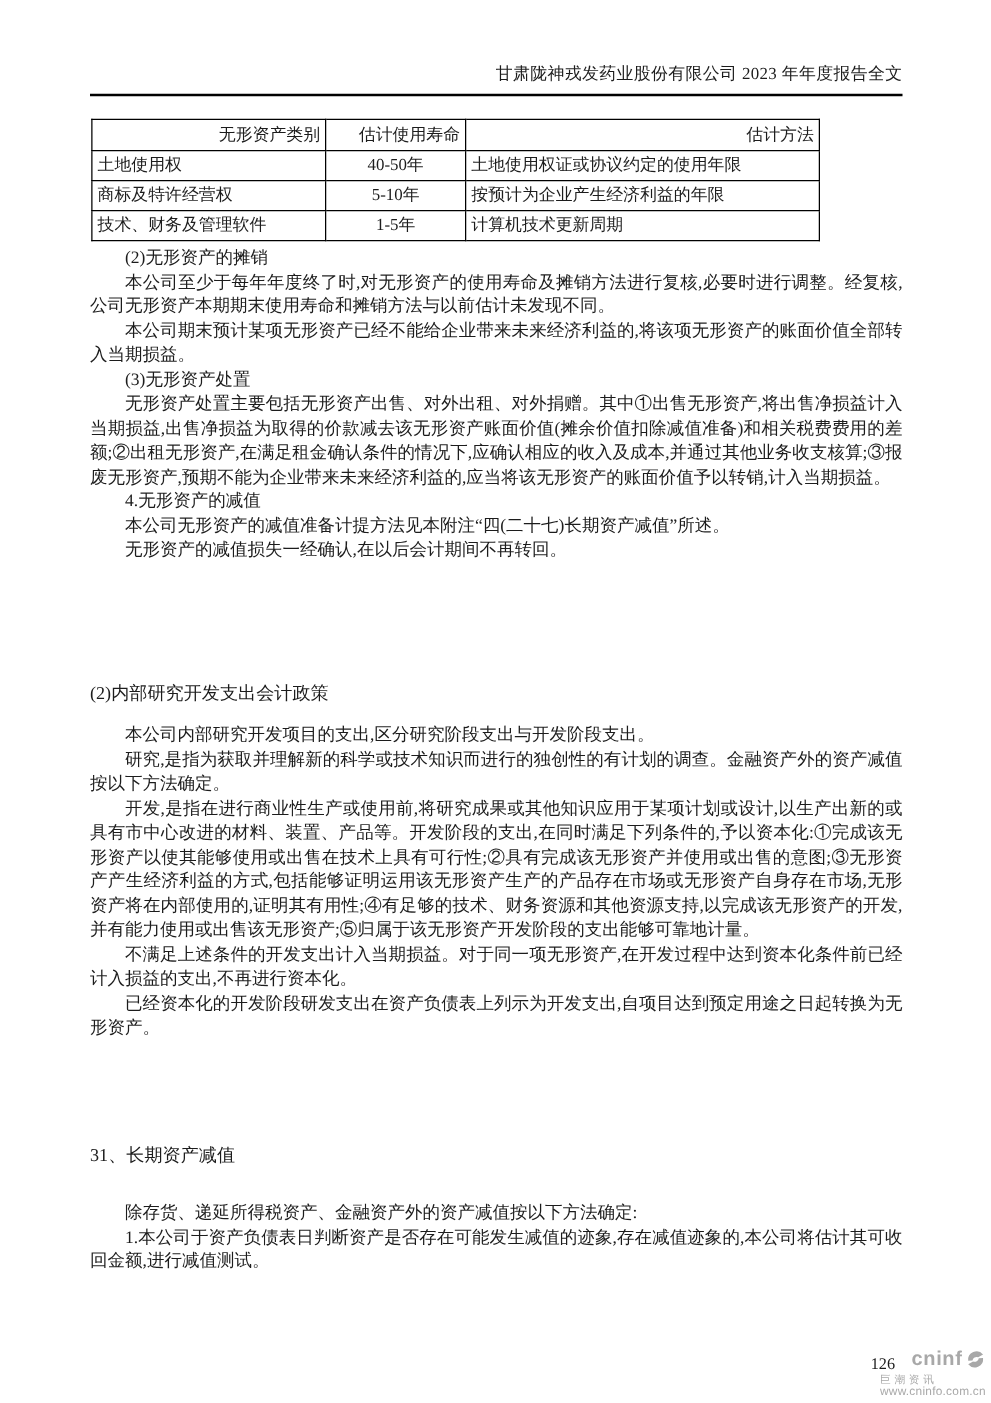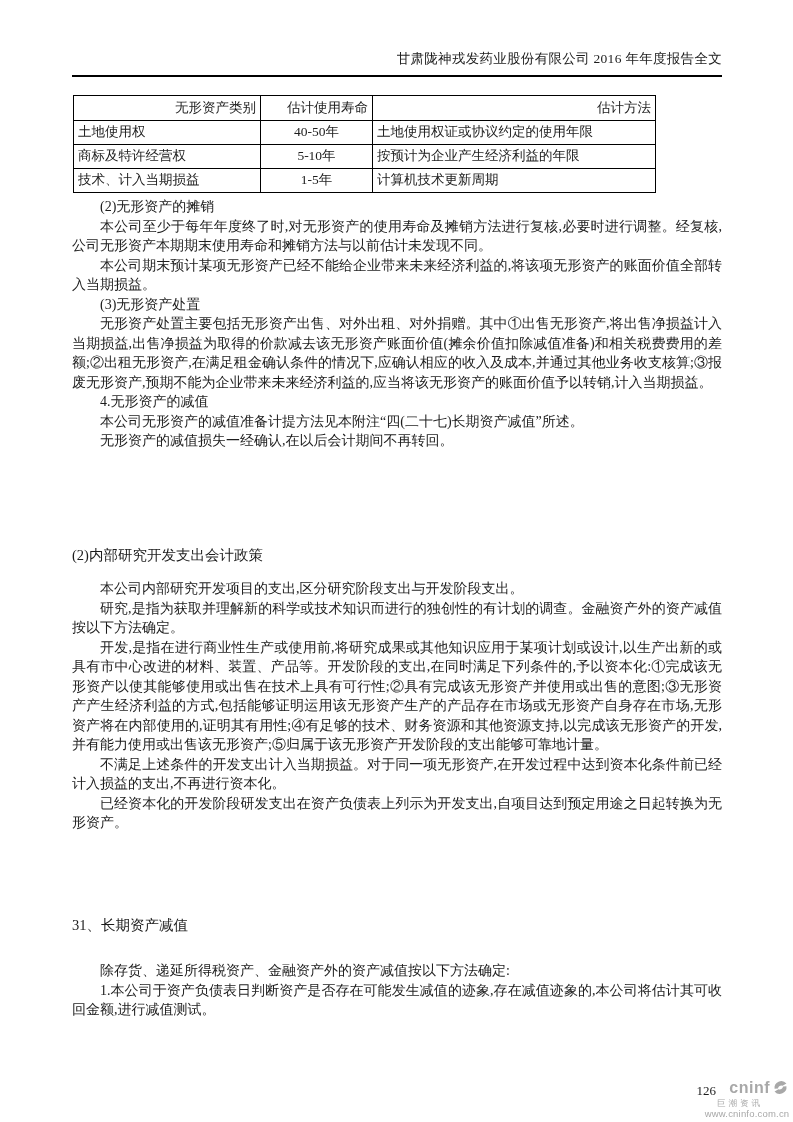--- a/index.html
+++ b/index.html
@@ -54,36 +54,36 @@
   .headingB{top:545px;}
   .headingD{top:915px;}
   
   .page-number{
     position:absolute;right:77px;top:1083px;
     font-size:13px;
   }
   .cninf-logo{
     position:absolute;right:3px;top:1078px;width:86px;
     font-family:"Liberation Sans","DejaVu Sans",sans-serif;
-    color:#a8a8a8;text-align:center;line-height:1;
+    color:#a8a8a8;text-align:left;line-height:1;
   }
   .cninf-logo .logo-row{display:flex;align-items:center;justify-content:flex-end;gap:1px;}
   .cninf-logo .logo-word{
     font-size:16px;font-weight:bold;letter-spacing:.5px;
   }
   .cninf-logo .logo-caption{font-size:8.5px;letter-spacing:3px;margin:2px 14px 1px 0;}
   .cninf-logo .logo-url{font-size:9.5px;letter-spacing:.2px;margin-top:1px;}
   .swirl{width:19px;height:19px;display:block;}
 </style>
 </head>
 <body>
 
 <div class="sheet">
 
-  <div class="running-head">甘肃陇神戎发药业股份有限公司 2016 年年度报告全文</div>
+  <div class="running-head">甘肃陇神戎发药业股份有限公司 2023 年年度报告全文</div>
 
   <table class="asset-table">
     <colgroup>
         <col class="c1">
         <col class="c2">
         <col class="c3">
       </colgroup>
     <thead>
       <tr>
         <th>无形资产类别</th>
@@ -96,21 +96,21 @@
           <td>土地使用权</td>
           <td>40-50年</td>
           <td>土地使用权证或协议约定的使用年限</td>
         </tr>
         <tr>
           <td>商标及特许经营权</td>
           <td>5-10年</td>
           <td>按预计为企业产生经济利益的年限</td>
         </tr>
         <tr>
-          <td>技术、计入当期损益</td>
+          <td>技术、财务及管理软件</td>
           <td>1-5年</td>
           <td>计算机技术更新周期</td>
         </tr>
       </tbody>
   </table>
 
   <div class="text-block blockA">
       <p>(2)无形资产的摊销</p>
       <p>本公司至少于每年年度终了时,对无形资产的使用寿命及摊销方法进行复核,必要时进行调整。经复核,公司无形资产本期期末使用寿命和摊销方法与以前估计未发现不同。</p>
       <p>本公司期末预计某项无形资产已经不能给企业带来未来经济利益的,将该项无形资产的账面价值全部转入当期损益。</p>

